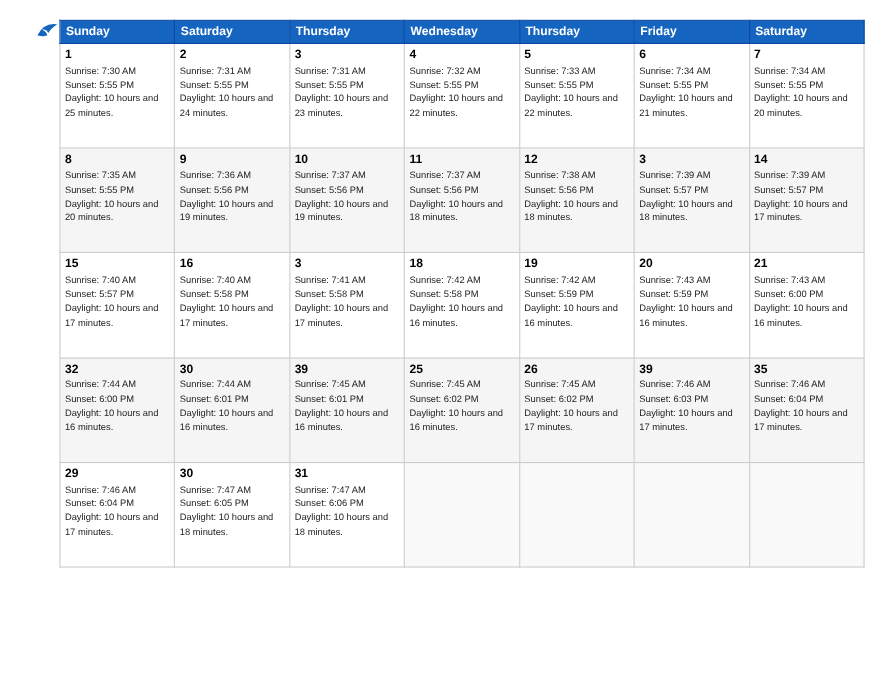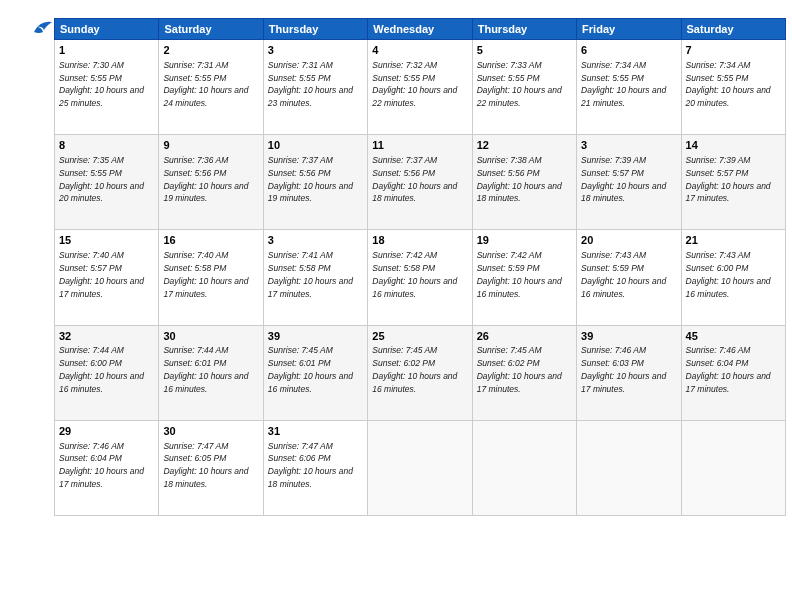--- a/index.html
+++ b/index.html
@@ -90,21 +90,20 @@
     }
     .day-num {
       font-size: 11px;
       font-weight: bold;
       display: block;
       margin-bottom: 1px;
     }
     .day-info {
       font-size: 8.5px;
       color: #222;
-      font-style: italic;
     }
     td.empty {
       background: #f9f9f9;
     }
   </style>
 </head>
 <body>
 
 <div class="page">
   <div class="header">
@@ -245,21 +244,21 @@
       </td>
           <td>
         <span class="day-num">26</span>
         <span class="day-info">Sunrise: 7:45 AM<br>Sunset: 6:02 PM<br>Daylight: 10 hours and 17 minutes.</span>
       </td>
           <td>
         <span class="day-num">39</span>
         <span class="day-info">Sunrise: 7:46 AM<br>Sunset: 6:03 PM<br>Daylight: 10 hours and 17 minutes.</span>
       </td>
           <td>
-        <span class="day-num">45</span>
+        <span class="day-num">35</span>
         <span class="day-info">Sunrise: 7:46 AM<br>Sunset: 6:04 PM<br>Daylight: 10 hours and 17 minutes.</span>
       </td>
         </tr>
         <tr>
           <td>
         <span class="day-num">29</span>
         <span class="day-info">Sunrise: 7:46 AM<br>Sunset: 6:04 PM<br>Daylight: 10 hours and 17 minutes.</span>
       </td>
           <td>
         <span class="day-num">30</span>

